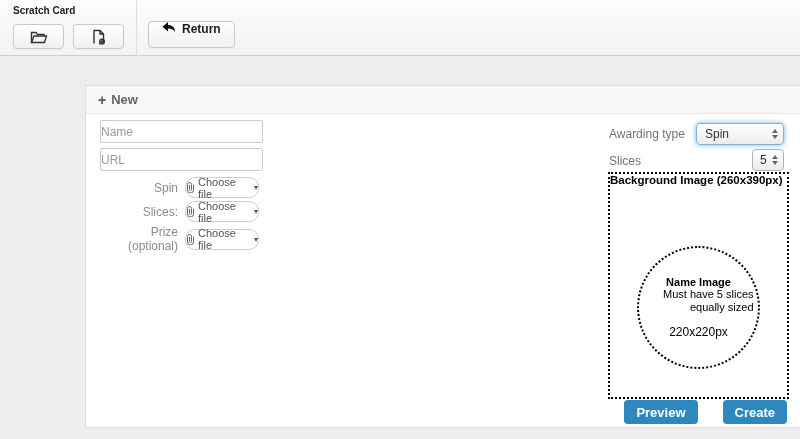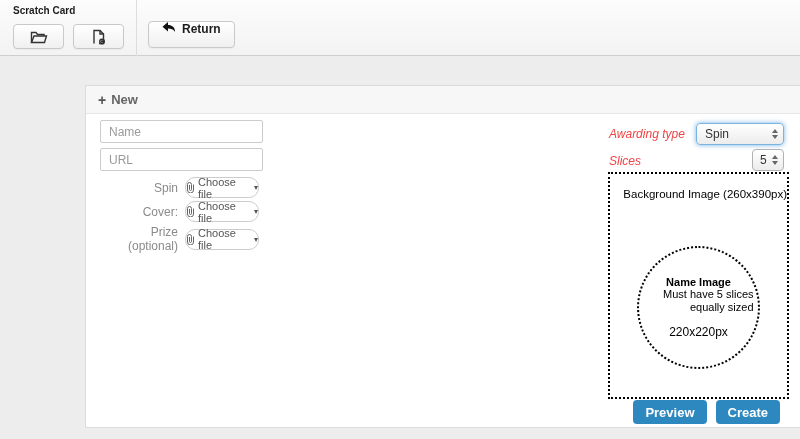--- a/index.html
+++ b/index.html
@@ -45,21 +45,21 @@
     display:flex; align-items:center; padding:0 12px;
     font-size:13px; font-weight:bold; color:#666;
   }
   .panel-header .plus { font-weight:bold; color:#555; margin-right:5px; font-size:14px; }
   .panel-body { position:relative; height:313px; }
 
   
   .form-area { position:absolute; left:14px; top:6px; width:260px; }
   .text-input {
     width:163px; height:23px; border:1px solid #cccccc; border-radius:2px;
-    font-size:12px; color:#333; padding:0 8px; margin-bottom:5px; display:block;
+    font-size:12px; color:#333; padding:0 0; margin-bottom:5px; display:block;
     font-family:"Liberation Sans", sans-serif; outline:none;
   }
   .text-input::placeholder { color:#9a9a9a; }
   .form-rows { margin-top:6px; }
   .form-row { display:flex; align-items:center; margin-bottom:3px; }
   .form-row .row-label {
     width:85px; text-align:right; padding-right:7px;
     font-size:12px; color:#8b8b8b;
   }
   .choose-btn {
@@ -71,21 +71,21 @@
   .bgcolor-row { margin-top:9px; }
   .swatch-btn {
     width:41px; height:22px; background:#ffffff; border:1px solid #cccccc;
     border-radius:3px; display:flex; align-items:center; padding:0 4px;
     gap:4px; cursor:pointer;
   }
   .swatch { width:17px; height:15px; border:1px solid #555; }
   .swatch-caret { font-size:7px; color:#777; }
 
   
-  .right-label { position:absolute; font-size:12px; color:#ef4444;font-style:italic; }
+  .right-label { position:absolute; font-size:12px; color:#737373; }
   .mac-select {
     position:absolute; height:22px;
     background:linear-gradient(#ffffff,#ececec);
     border:1px solid #b2b2b2; border-radius:4px;
     display:flex; align-items:center; font-size:12px; color:#333;
     padding:0 16px 0 8px; cursor:pointer;
   }
   .mac-select.focused {
     border-color:#79b3e2; box-shadow:0 0 5px rgba(99,164,219,0.85);
   }
@@ -95,35 +95,35 @@
   }
   .tri-up   { width:0; height:0; border-left:3px solid transparent; border-right:3px solid transparent; border-bottom:4px solid #666; }
   .tri-down { width:0; height:0; border-left:3px solid transparent; border-right:3px solid transparent; border-top:4px solid #666; }
 
   
   .dropzone {
     position:absolute; left:522px; top:58px; width:181px; height:227px;
     border:2px dotted #000; background:#ffffff;
   }
   .dz-title {
-    margin-top:14px; text-align:right;
-    font-size:11.5px; font-weight:normal; color:#000;
+    text-align:left;
+    font-size:11.5px; font-weight:bold; color:#000;
   }
   .dz-circle {
     position:absolute; left:27px; top:72px; width:123px; height:123px;
     border:2px dotted #000; border-radius:50%;
     display:flex; flex-direction:column; align-items:center; justify-content:center;
     text-align:center;
   }
   .dz-circle .c1 { font-size:11px; font-weight:bold; color:#000; }
   .dz-circle .c2 { font-size:11px; color:#000; width:110px; line-height:1.15;text-align:right; }
   .dz-circle .c3 { font-size:12px; color:#000; margin-top:12px; }
 
   
-  .actions { position:absolute; right:20px; bottom:3px; display:flex; gap:9px; }
+  .actions { position:absolute; right:13px; bottom:3px; display:flex; gap:25px; }
   .action-btn {
     height:24px; padding:0 12px; border:none; border-radius:4px;
     color:#ffffff; font-size:13px; font-weight:bold; cursor:pointer;
     font-family:"Liberation Sans", sans-serif;
   }
 
   svg { display:block; }
 </style>
 </head>
 <body>
@@ -183,21 +183,21 @@
               <svg width="9" height="11" viewBox="0 0 9 11" fill="none" stroke="#666" stroke-width="1">
                 <path d="M7.5 2.5 V8 a3 3 0 0 1 -6 0 V2.5 a2 2 0 0 1 4 0 V7.5 a1 1 0 0 1 -2 0 V3"></path>
               </svg>
             </span>
             <span>Choose file</span>
             <span class="caret">▾</span>
           </div>
         </div>
 
         <div class="form-row">
-          <span class="row-label">Cover:</span>
+          <span class="row-label">Slices:</span>
           <div class="choose-btn">
             <span>
               <svg width="9" height="11" viewBox="0 0 9 11" fill="none" stroke="#666" stroke-width="1">
                 <path d="M7.5 2.5 V8 a3 3 0 0 1 -6 0 V2.5 a2 2 0 0 1 4 0 V7.5 a1 1 0 0 1 -2 0 V3"></path>
               </svg>
             </span>
             <span>Choose file</span>
             <span class="caret">▾</span>
           </div>
         </div>

